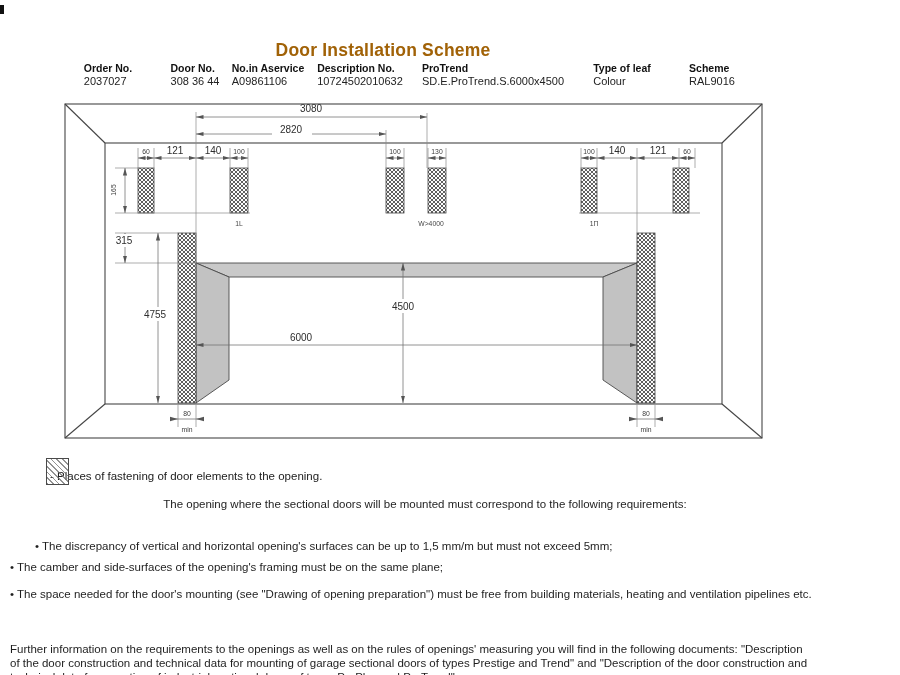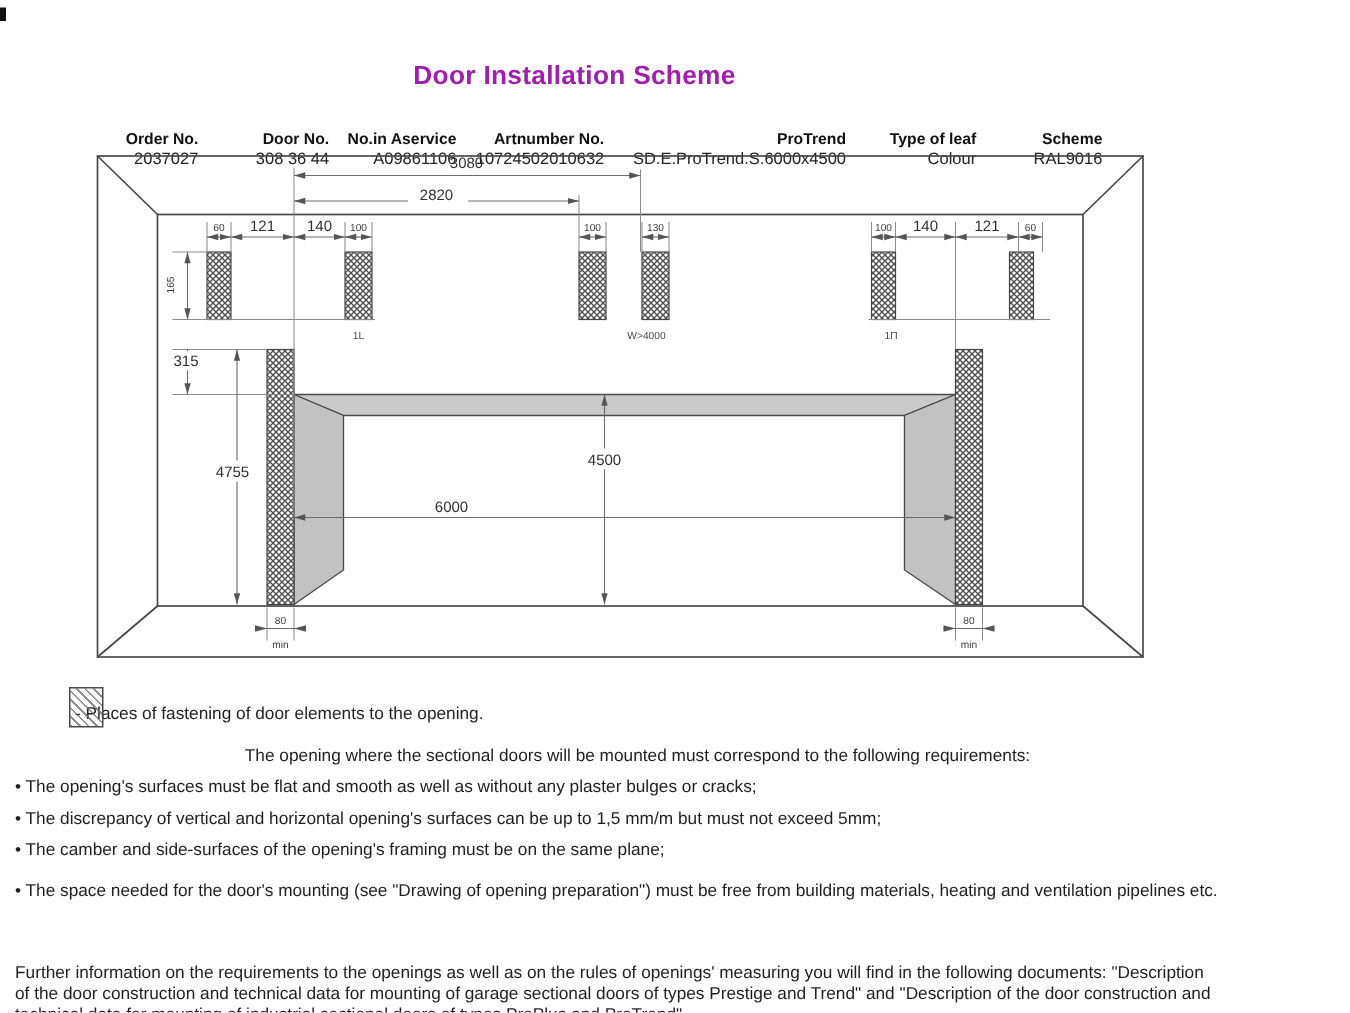--- a/index.html
+++ b/index.html
@@ -5,40 +5,40 @@
   * { margin:0; padding:0; box-sizing:border-box; }
   html,body { width:900px; height:675px; background:#fff; overflow:hidden;
               font-family:"Liberation Sans","DejaVu Sans",sans-serif; color:#1c1c1c; }
   #page { position:relative; width:900px; height:675px; background:#fff; }
 
   .abs { position:absolute; }
 
   #scan-artifact { left:0; top:5px; width:4px; height:9px; background:#111; }
 
   #title { left:0; top:40px; width:766px; text-align:center;
-           font-size:17.5px; font-weight:700; color:#a21caf; letter-spacing:.2px; }
-
-  .hcol { top:87px; transform:translateX(-50%); text-align:right; white-space:nowrap; }
+           font-size:17.5px; font-weight:700; color:#a16207; letter-spacing:.2px; }
+
+  .hcol { top:62px; transform:translateX(-50%); text-align:left; white-space:nowrap; }
   .hcol .lbl { font-size:10.5px; font-weight:700; color:#111; }
   .hcol .val { font-size:11px; color:#222; margin-top:1px; }
 
   #drawing-svg { left:0; top:0; width:900px; height:460px; }
 
   svg text { font-family:"Liberation Sans","DejaVu Sans",sans-serif; }
   .dt  { font-size:10px;  fill:#2e2e2e; }           
   .ds  { font-size:6.8px; fill:#3c3c3c; }           
   .lab { font-size:6.8px; fill:#474747; }           
 
   #legend-text { left:50px; top:470px; font-size:11.5px; color:#222; z-index:1; }
   #legend-swatch { left:46px; top:458px; width:23px; height:27px; z-index:2;
       border:1px solid #4a4a4a;
       background:repeating-linear-gradient(45deg, rgba(110,110,110,.75) 0 1px, rgba(255,255,255,0) 1px 4px); }
 
   .para { left:10px; font-size:11.5px; line-height:14px; color:#1e1e1e; width:830px; }
-  #p1 { top:497px;text-align:center; } #p2 { top:518px; } #p3 { top:539px; } #p4 { top:560px; }
+  #p1 { top:497px;text-align:center; } #p2 { top:518px; } #p3 { top:539px;margin-left:25px; } #p4 { top:560px; }
   #p5 { top:587px; width:820px; line-height:15px; }
   #p6 { top:642px; width:800px; }
 </style>
 </head>
 <body>
 
 <div id="page">
 
   <div id="scan-artifact" class="abs"></div>
 
@@ -50,21 +50,21 @@
   </div>
   <div class="hcol abs" style="left:195px">
     <div class="lbl">Door No.</div>
     <div class="val">308 36 44</div>
   </div>
   <div class="hcol abs" style="left:268px">
     <div class="lbl">No.in Aservice</div>
     <div class="val">A09861106</div>
   </div>
   <div class="hcol abs" style="left:360px">
-    <div class="lbl">Artnumber No.</div>
+    <div class="lbl">Description No.</div>
     <div class="val">10724502010632</div>
   </div>
   <div class="hcol abs" style="left:493px">
     <div class="lbl">ProTrend</div>
     <div class="val">SD.E.ProTrend.S.6000x4500</div>
   </div>
   <div class="hcol abs" style="left:622px">
     <div class="lbl">Type of leaf</div>
     <div class="val">Colour</div>
   </div>
@@ -212,19 +212,18 @@
       <text class="lab" x="239" y="226">1L</text>
       <text class="lab" x="431" y="226">W&gt;4000</text>
       <text class="lab" x="594" y="226">1П</text>
     </g>
   </svg>
 
   <div id="legend-text" class="abs">- Places of fastening of door elements to the opening.</div>
   <div id="legend-swatch" class="abs"></div>
 
   <div id="p1" class="para abs">The opening where the sectional doors will be mounted must correspond to the following requirements:</div>
-  <div id="p2" class="para abs">• The opening's surfaces must be flat and smooth as well as without any plaster bulges or cracks;</div>
   <div id="p3" class="para abs">• The discrepancy of vertical and horizontal opening's surfaces can be up to 1,5 mm/m but must not exceed 5mm;</div>
   <div id="p4" class="para abs">• The camber and side-surfaces of the opening's framing must be on the same plane;</div>
   <div id="p5" class="para abs">• The space needed for the door's mounting (see "Drawing of opening preparation") must be free from  building materials, heating and ventilation pipelines etc.</div>
   <div id="p6" class="para abs">Further information on the requirements to the openings as well as on the rules of openings'  measuring you will find in the following documents: "Description of the door construction and technical data for mounting of  garage sectional doors of types Prestige and Trend" and "Description of the door construction and technical  data for mounting of industrial sectional doors of types ProPlus and ProTrend".</div>
 
 </div>
 
 </body></html>

